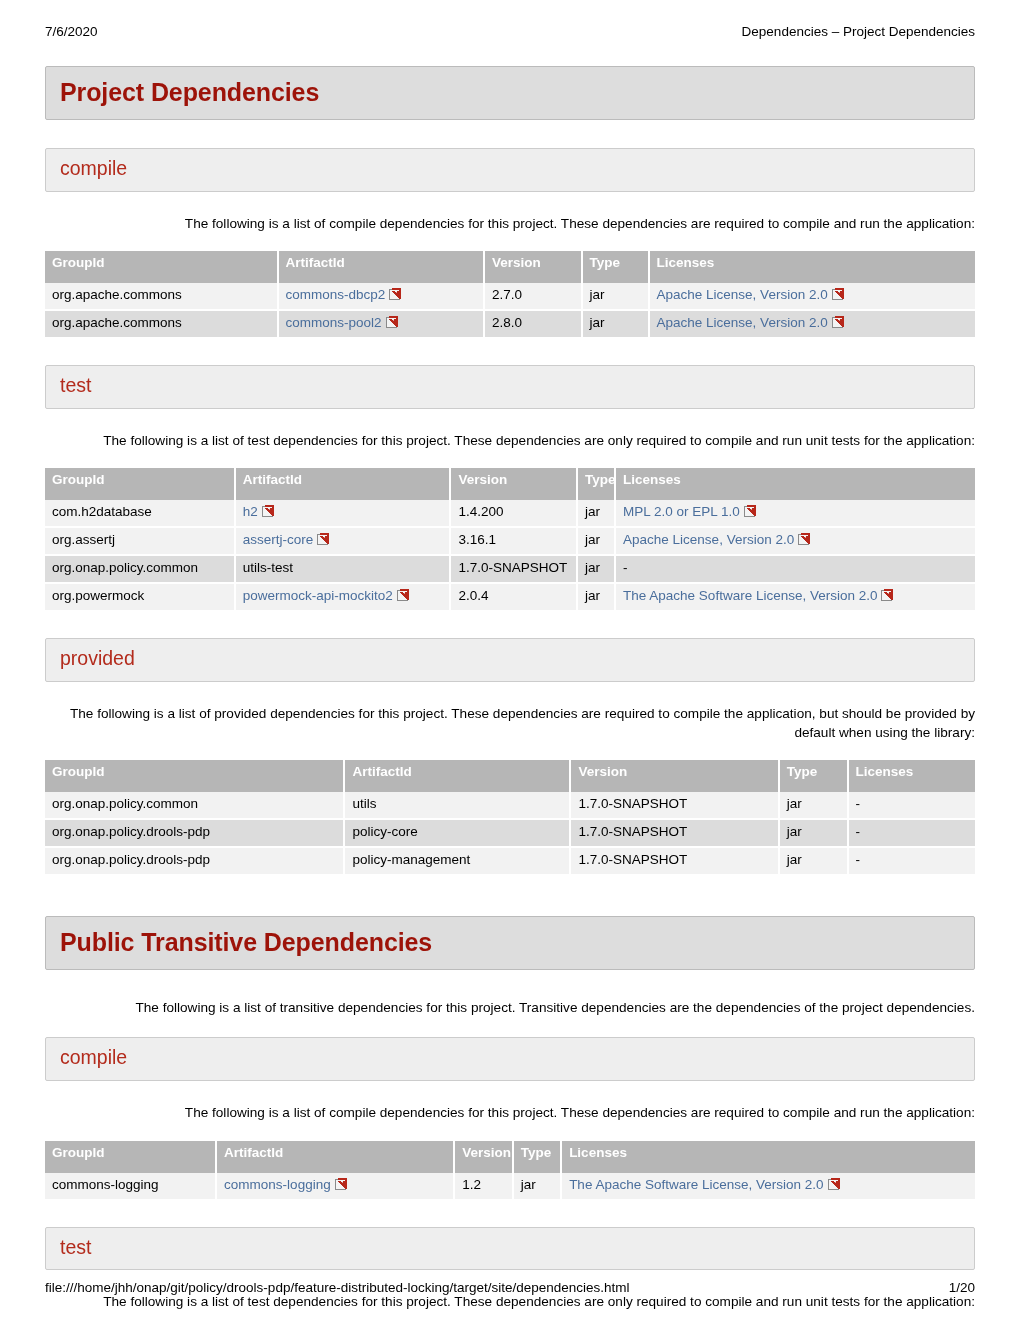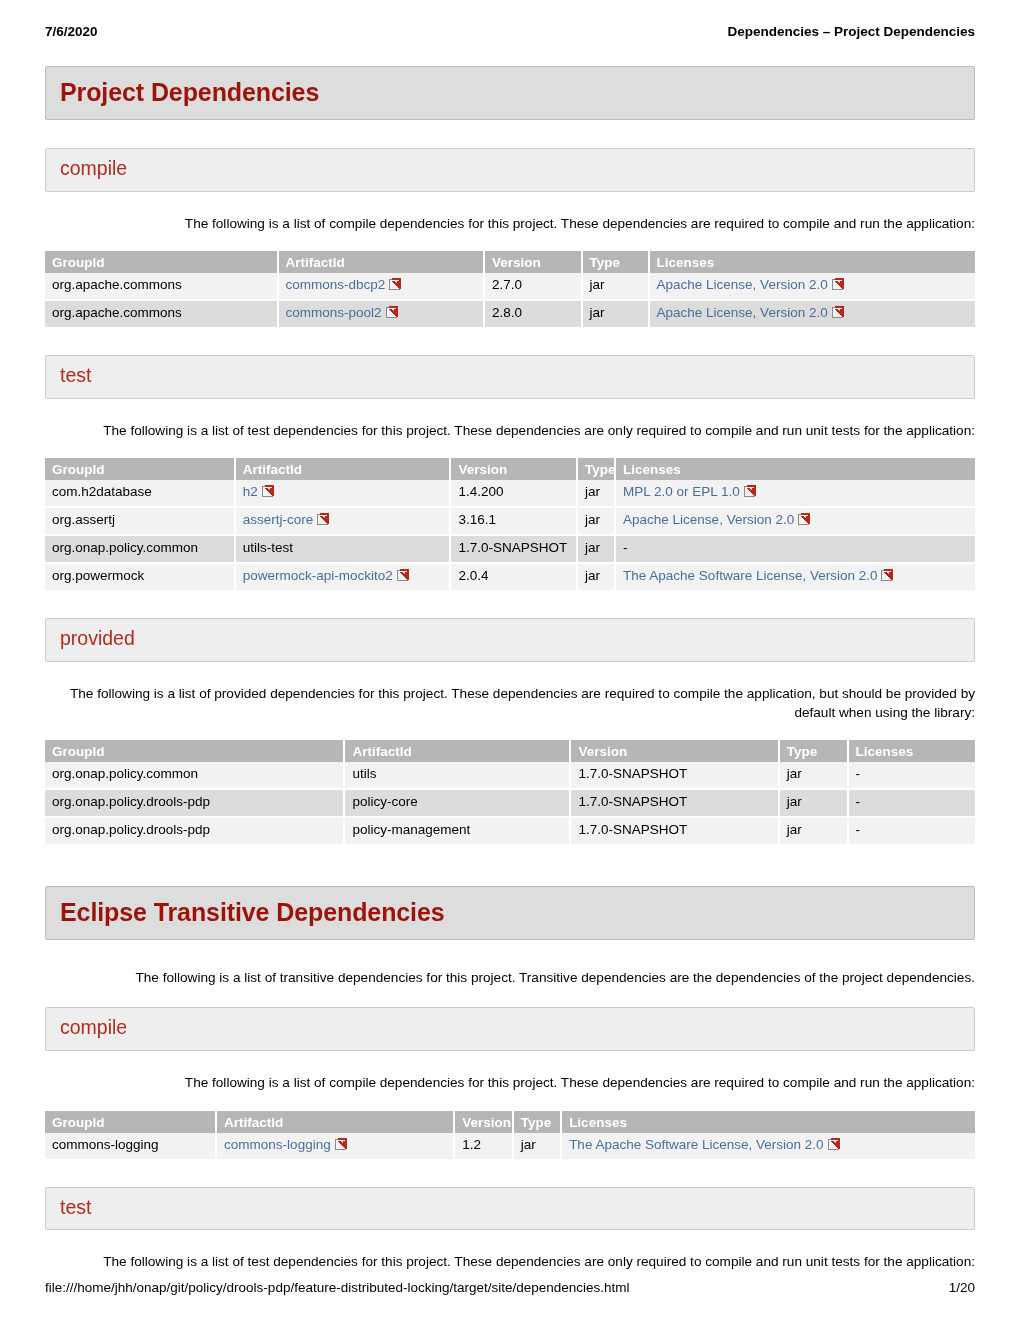--- a/index.html
+++ b/index.html
@@ -21,21 +21,20 @@
   .print-header {
     position: absolute;
     top: 22px;
     left: 45px;
     right: 45px;
     height: 18px;
     font-size: 13.5px;
     color: #000;
     display: flex;
     align-items: center;
-    font-weight: bold;
   }
   .print-header .ph-date {
     width: 330px;
     flex: 0 0 330px;
   }
   .print-header .ph-title {
     flex: 1 1 auto;
     text-align: right;
   }
 
@@ -108,21 +107,21 @@
     width: 100%;
     border-collapse: collapse;
     table-layout: fixed;
     font-size: 13.5px;
   }
   table.dep th {
     background: #b6b6b6;
     color: #ffffff;
     font-weight: bold;
     text-align: left;
-    padding: 4px 7px 2px 7px;
+    padding: 4px 7px 12px 7px;
     border-right: 2px solid #ffffff;
     line-height: 1.2;
     white-space: nowrap;
     overflow: hidden;
     text-overflow: clip;
   }
   table.dep th:last-child { border-right: none; }
   table.dep td {
     padding: 4px 7px 5px 7px;
     border-right: 2px solid #ffffff;
@@ -327,21 +326,21 @@
           <td>org.onap.policy.drools-pdp</td>
           <td><span>policy-management</span></td>
           <td>1.7.0-SNAPSHOT</td>
           <td>jar</td>
           <td><span>-</span></td>
         </tr>
       </tbody>
     </table>
     <div style="height: 40px;"></div>
     <div class="section-banner">
-      <h1>Eclipse Transitive Dependencies</h1>
+      <h1>Public Transitive Dependencies</h1>
     </div>
     <div style="height: 28px;"></div>
     <p class="blurb">The following is a list of transitive dependencies for this project. Transitive dependencies are the dependencies of the project dependencies.</p>
     <div style="height: 20px;"></div>
     <div class="subsection-banner">
       <h2>compile</h2>
     </div>
     <div style="height: 22px;"></div>
     <p class="blurb">The following is a list of compile dependencies for this project. These dependencies are required to compile and run the application:</p>
     <div style="height: 18px;"></div>

